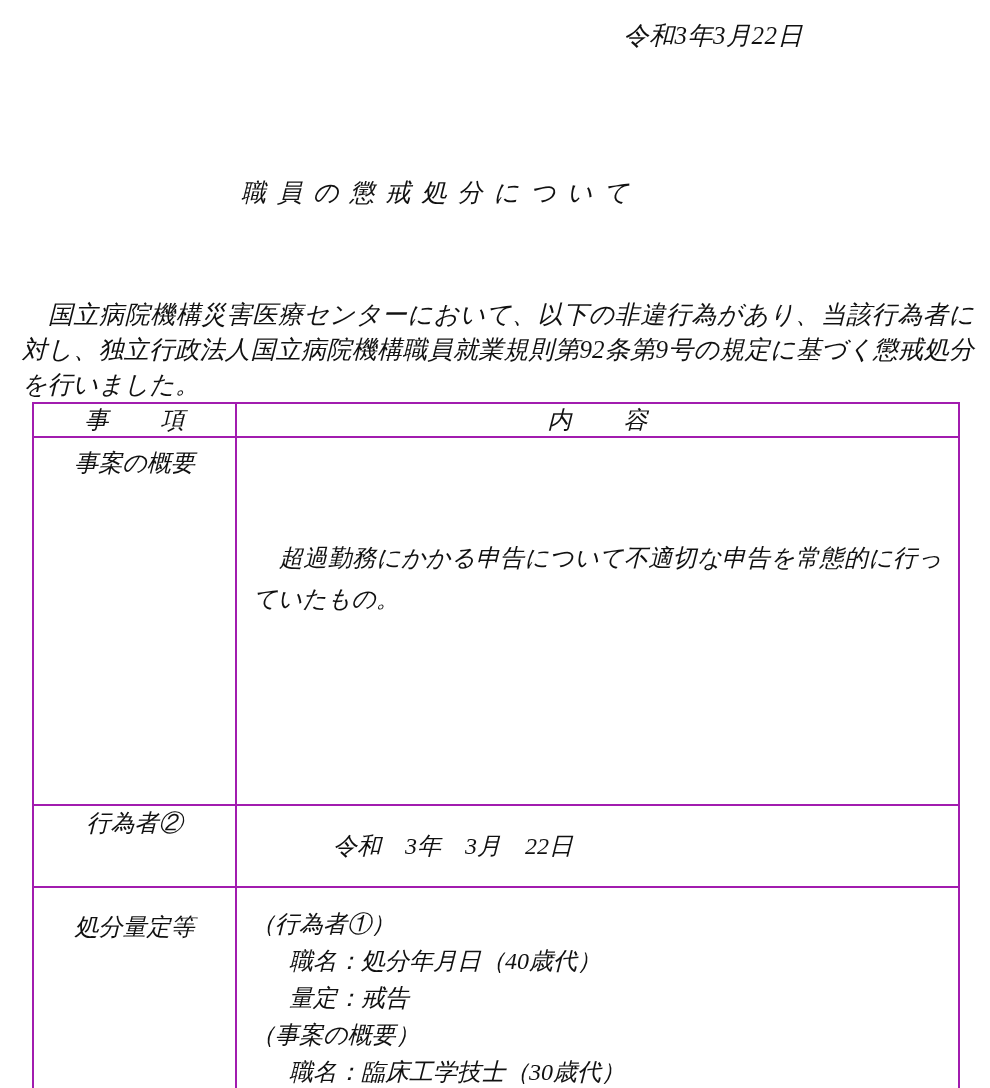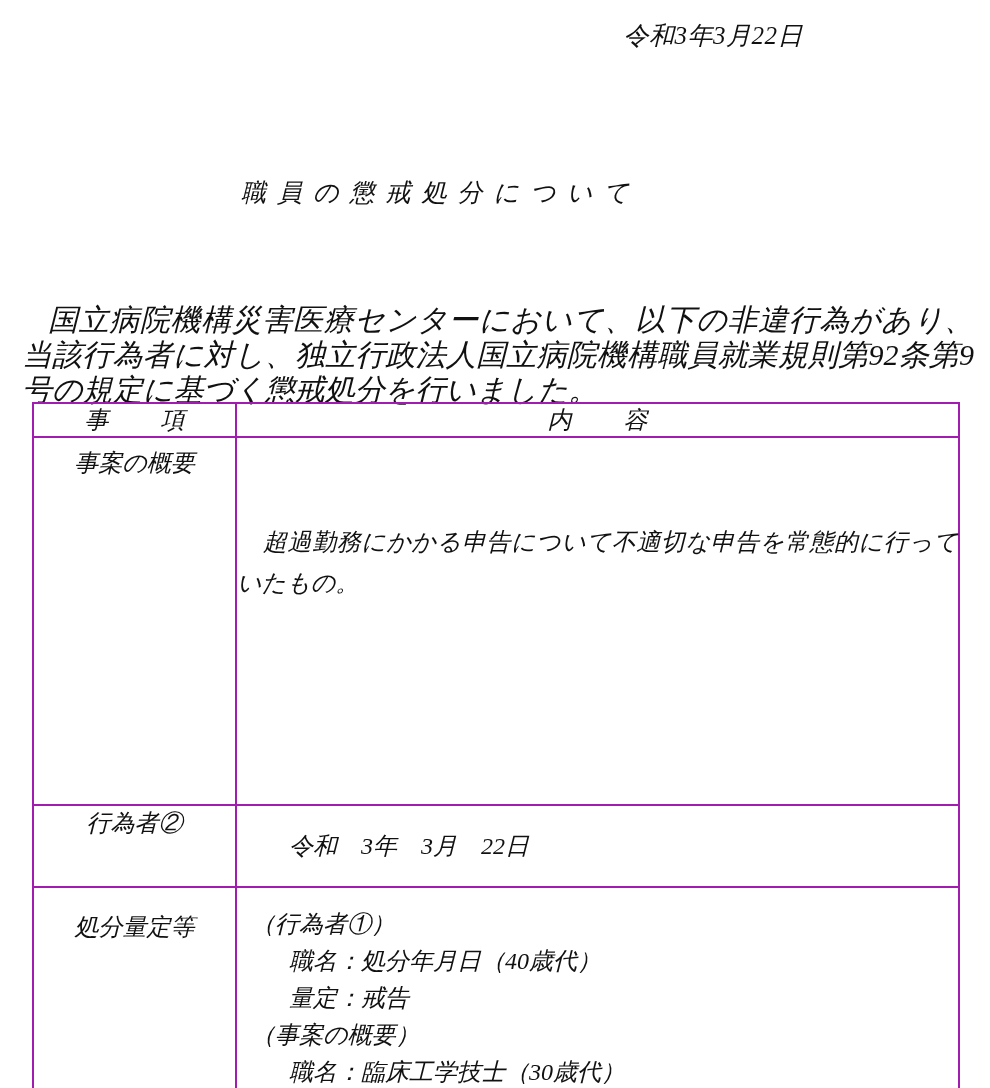--- a/index.html
+++ b/index.html
@@ -58,21 +58,21 @@
     text-indent: 11px;
     white-space: nowrap;
   }
 
   
   .intro {
     position: absolute;
     top: 272px;
     left: 22px;
     width: 952px;
-    font-size: 30px;
+    font-size: 25px;
     line-height: 35px;
     text-align: justify;
     text-justify: inter-character;
     text-indent: 26px;
   }
 
   
   .record-table {
     position: absolute;
     top: 402px;
@@ -122,30 +122,30 @@
   .row-summary .content-cell { height: 282px; }
   .row-summary .content-cell {
     vertical-align: top;
     padding-top: 84px;
   }
   .row-summary .label-cell { padding-top: 8px; }
   .summary-text {
     text-indent: 26px;
     text-align: justify;
     text-justify: inter-character;
-    margin: 0;
+    margin: 16px;
     line-height: 41px;
   }
 
   
   .row-date .label-cell,
   .row-date .content-cell { height: 80px; }
   .row-date .content-cell {
     vertical-align: middle;
-    padding-left: 52px;
+    padding-left: 96px;
   }
   .date-text { white-space: pre; }
 
   
   .row-penalty .label-cell,
   .row-penalty .content-cell { height: 248px; }
   .row-penalty .label-cell {
     vertical-align: top;
     padding-top: 22px;
   }

